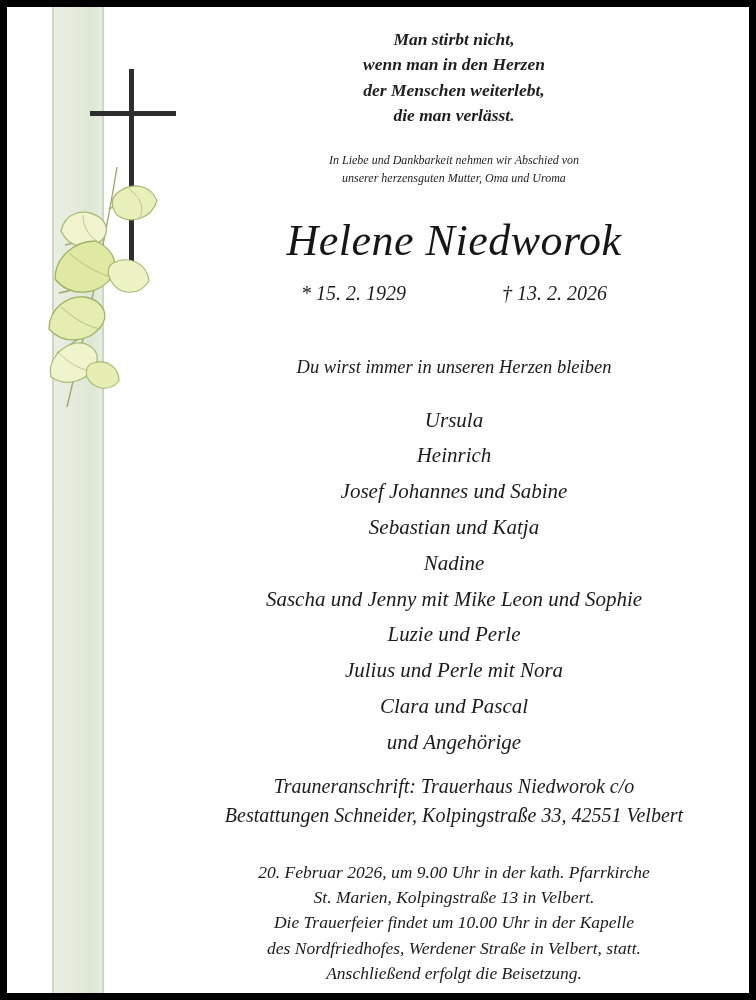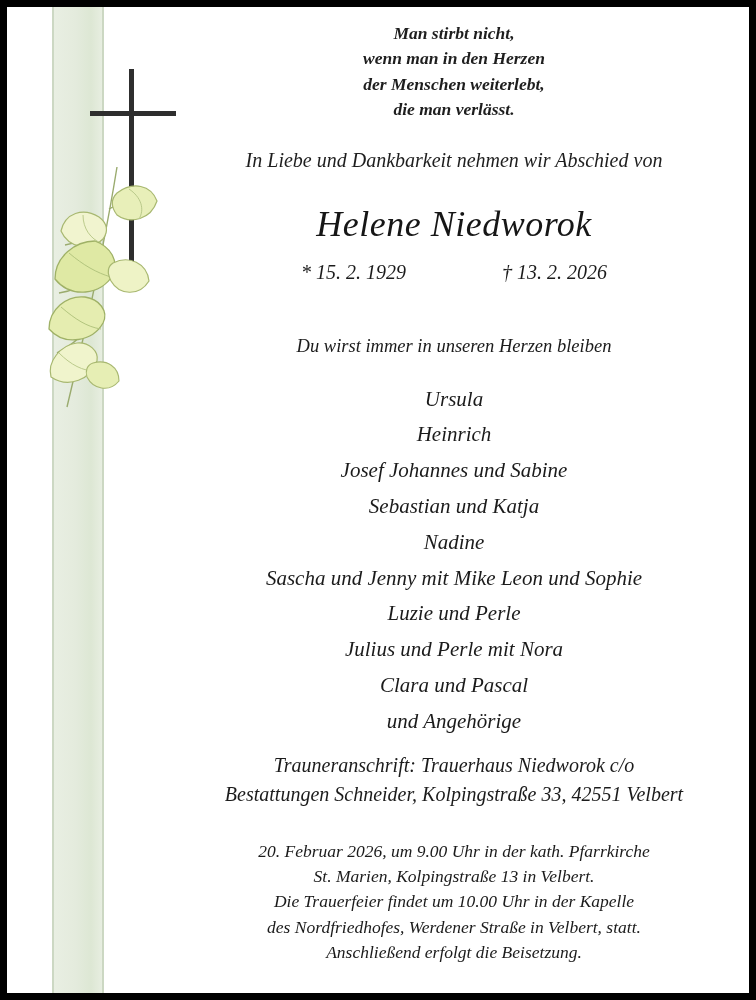--- a/index.html
+++ b/index.html
@@ -74,45 +74,45 @@
     top: 150px;
     width: 150px;
     height: 260px;
   }
 
   
   .content {
     position: absolute;
     left: 170px;
     right: 18px;
-    top: 14px;
+    top: 20px;
     text-align: center;
   }
 
   .verse {
     font-style: italic;
     font-size: 17.5px;
     line-height: 1.45;
     font-weight: bold;
     color: #1e1e1e;
   }
   .verse div { white-space: nowrap; }
 
   .intro {
     margin-top: 22px;
     font-style: italic;
-    font-size: 20px;
+    font-size: 12px;
     line-height: 1.5;
     color: #1e1e1e;
   }
   .intro div { white-space: nowrap; }
 
   .name {
     margin-top: 28px;
-    font-size: 36px;
+    font-size: 44px;
     font-style: italic;
     letter-spacing: 0.5px;
     color: #161616;
   }
 
   .dates {
     margin-top: 16px;
     font-size: 20px;
     font-style: italic;
     display: flex;
@@ -202,20 +202,21 @@
 
     <div class="verse">
       <div>Man stirbt nicht,</div>
       <div>wenn man in den Herzen</div>
       <div>der Menschen weiterlebt,</div>
       <div>die man verlässt.</div>
     </div>
 
     <div class="intro">
       <div>In Liebe und Dankbarkeit nehmen wir Abschied von</div>
+      <div>unserer herzensguten Mutter, Oma und Uroma</div>
     </div>
 
     <div class="name">Helene Niedworok</div>
 
     <div class="dates">
       <span>* 15. 2. 1929</span>
       <span>† 13. 2. 2026</span>
     </div>
 
     <div class="memorial-line">Du wirst immer in unseren Herzen bleiben</div>

